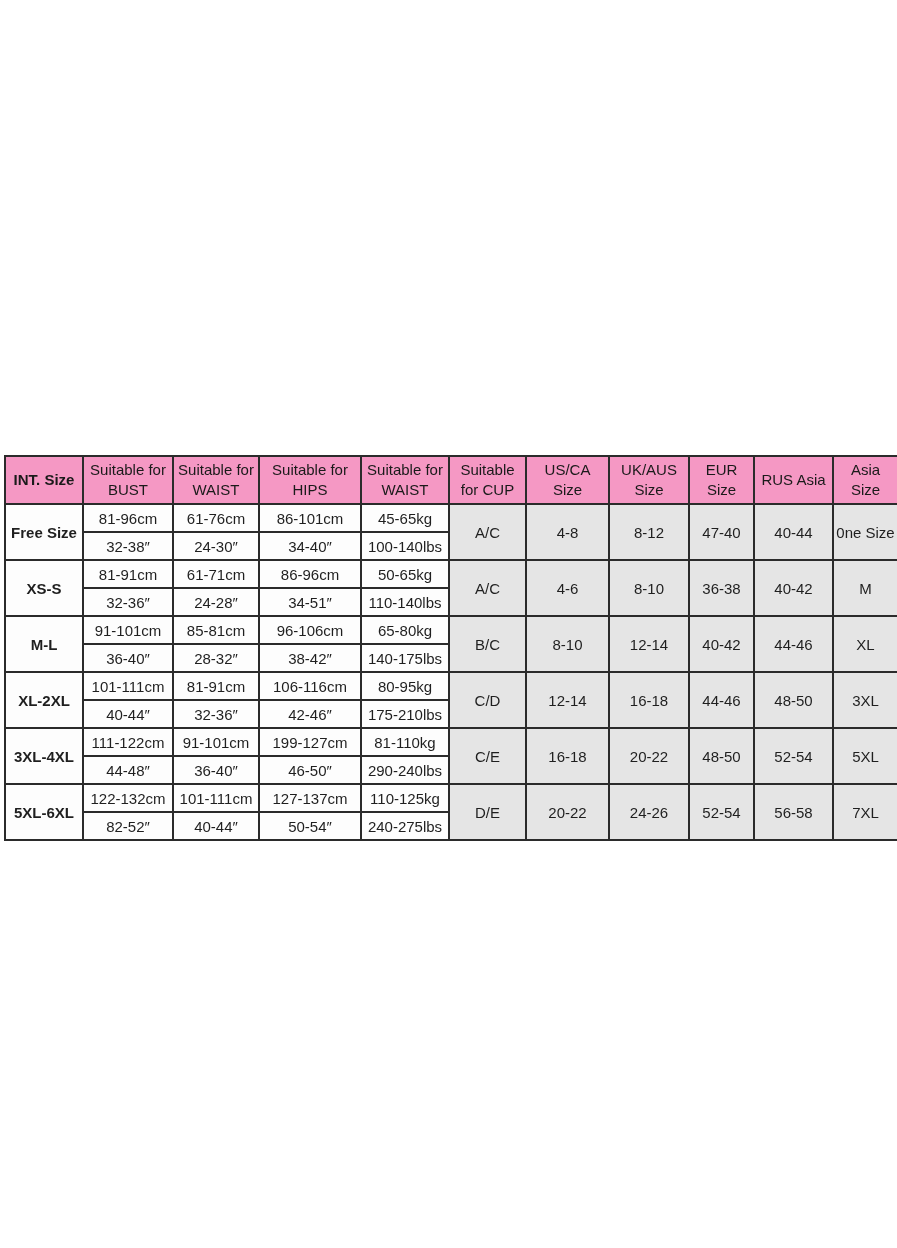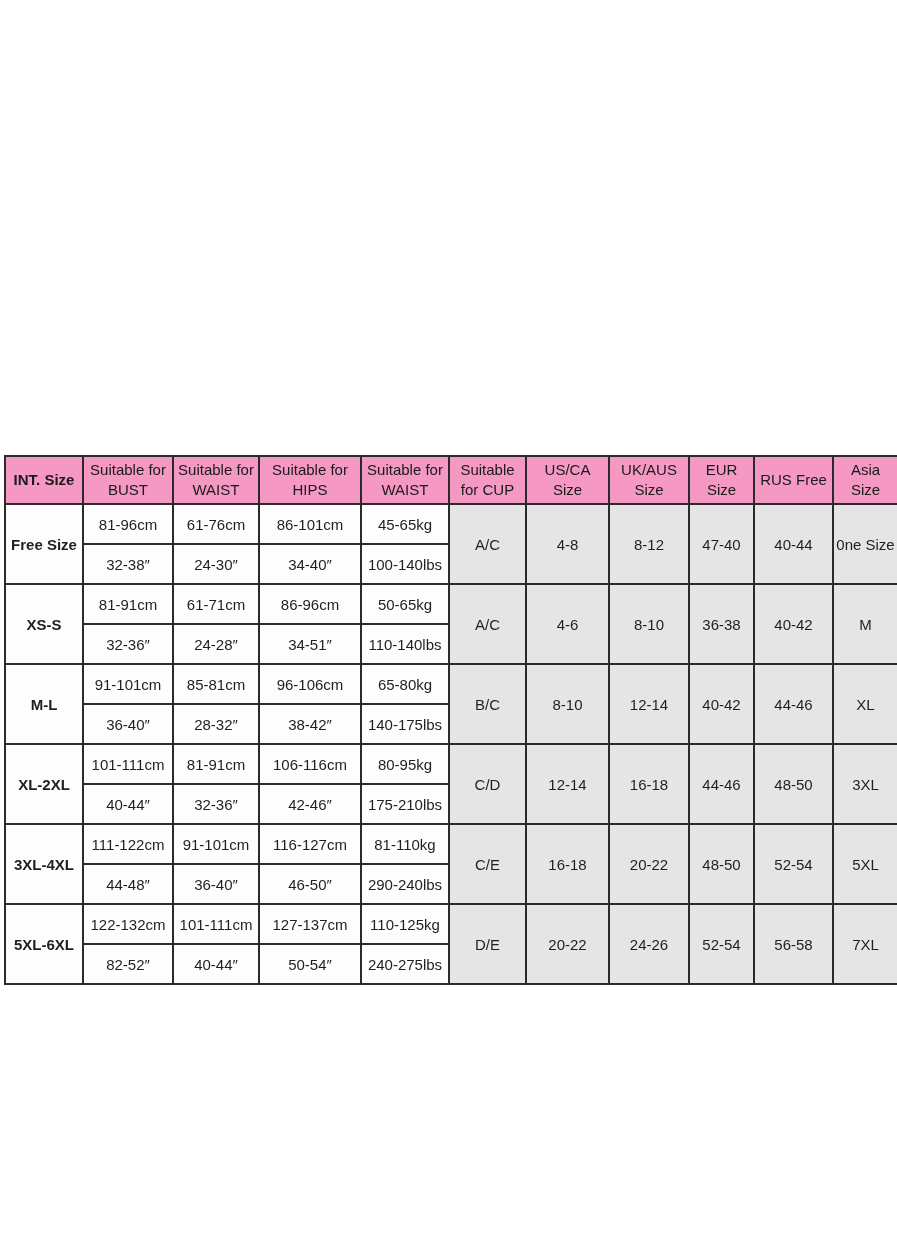--- a/index.html
+++ b/index.html
@@ -42,21 +42,21 @@
     line-height: 20px;
     font-weight: normal;
     color: #1a1a1a;
   }
   table.size-chart thead th.bold { font-weight: bold; }
   td.size-label {
     font-weight: bold;
     background: #fdfdfd;
     margin-top: 28px;
   }
-  td.half { height: 40px; }
+  td.half { height: 28px; }
   td.half-top { border-bottom: 1px solid #a8a8a8; }
   td.half-bottom { border-top: 1px solid #a8a8a8; }
   td.span-cell { background: #e5e5e5; }
 </style>
 </head>
 <body>
 
 <div id="canvas">
   <table class="size-chart">
     <colgroup>
@@ -76,21 +76,21 @@
         <tr>
           <th class="bold"><span>INT. Size</span></th>
           <th><span>Suitable for</span><br><span>BUST</span></th>
           <th><span>Suitable for</span><br><span>WAIST</span></th>
           <th><span>Suitable for</span><br><span>HIPS</span></th>
           <th><span>Suitable for</span><br><span>WAIST</span></th>
           <th><span>Suitable</span><br><span>for CUP</span></th>
           <th><span>US/CA</span><br><span>Size</span></th>
           <th><span>UK/AUS</span><br><span>Size</span></th>
           <th><span>EUR</span><br><span>Size</span></th>
-          <th><span>RUS Free</span></th>
+          <th><span>RUS Asia</span></th>
           <th><span>Asia</span><br><span>Size</span></th>
         </tr>
       </thead>
     <tbody>
         <tr>
           <td class="size-label" rowspan="2">Free Size</td>
           <td class="half half-top">81-96cm</td>
           <td class="half half-top">61-76cm</td>
           <td class="half half-top">86-101cm</td>
           <td class="half half-top">45-65kg</td>
@@ -161,21 +161,21 @@
         <tr>
           <td class="half half-bottom">40-44″</td>
           <td class="half half-bottom">32-36″</td>
           <td class="half half-bottom">42-46″</td>
           <td class="half half-bottom">175-210lbs</td>
         </tr>
         <tr>
           <td class="size-label" rowspan="2">3XL-4XL</td>
           <td class="half half-top">111-122cm</td>
           <td class="half half-top">91-101cm</td>
-          <td class="half half-top">116-127cm</td>
+          <td class="half half-top">199-127cm</td>
           <td class="half half-top">81-110kg</td>
           <td class="span-cell" rowspan="2">C/E</td>
           <td class="span-cell" rowspan="2">16-18</td>
           <td class="span-cell" rowspan="2">20-22</td>
           <td class="span-cell" rowspan="2">48-50</td>
           <td class="span-cell" rowspan="2">52-54</td>
           <td class="span-cell" rowspan="2">5XL</td>
         </tr>
         <tr>
           <td class="half half-bottom">44-48″</td>

